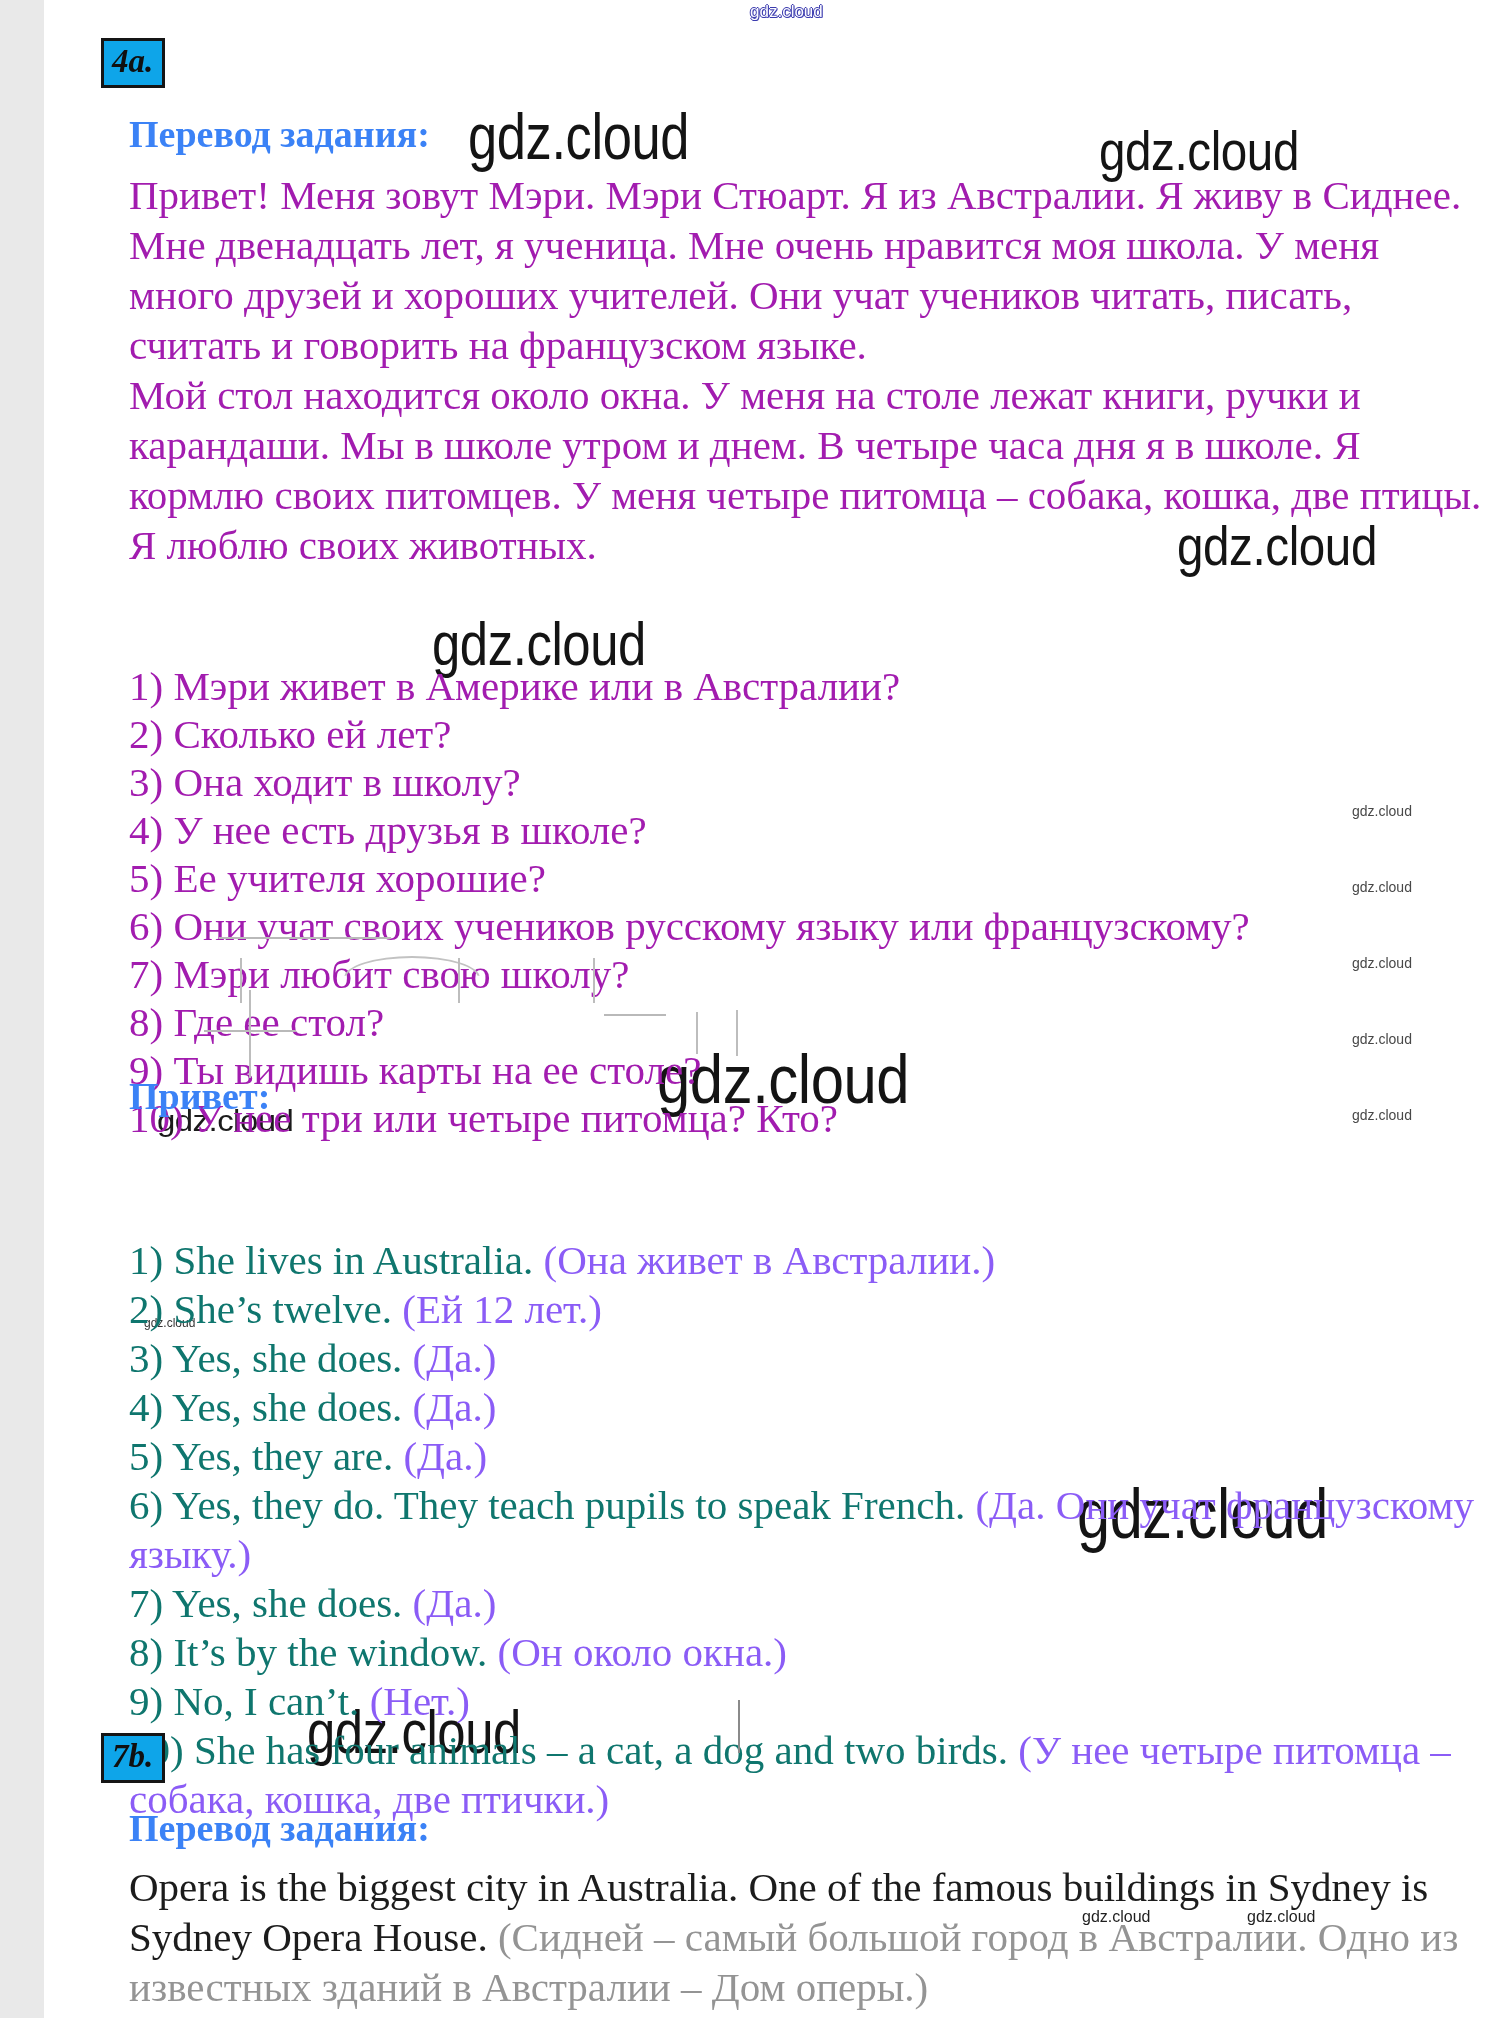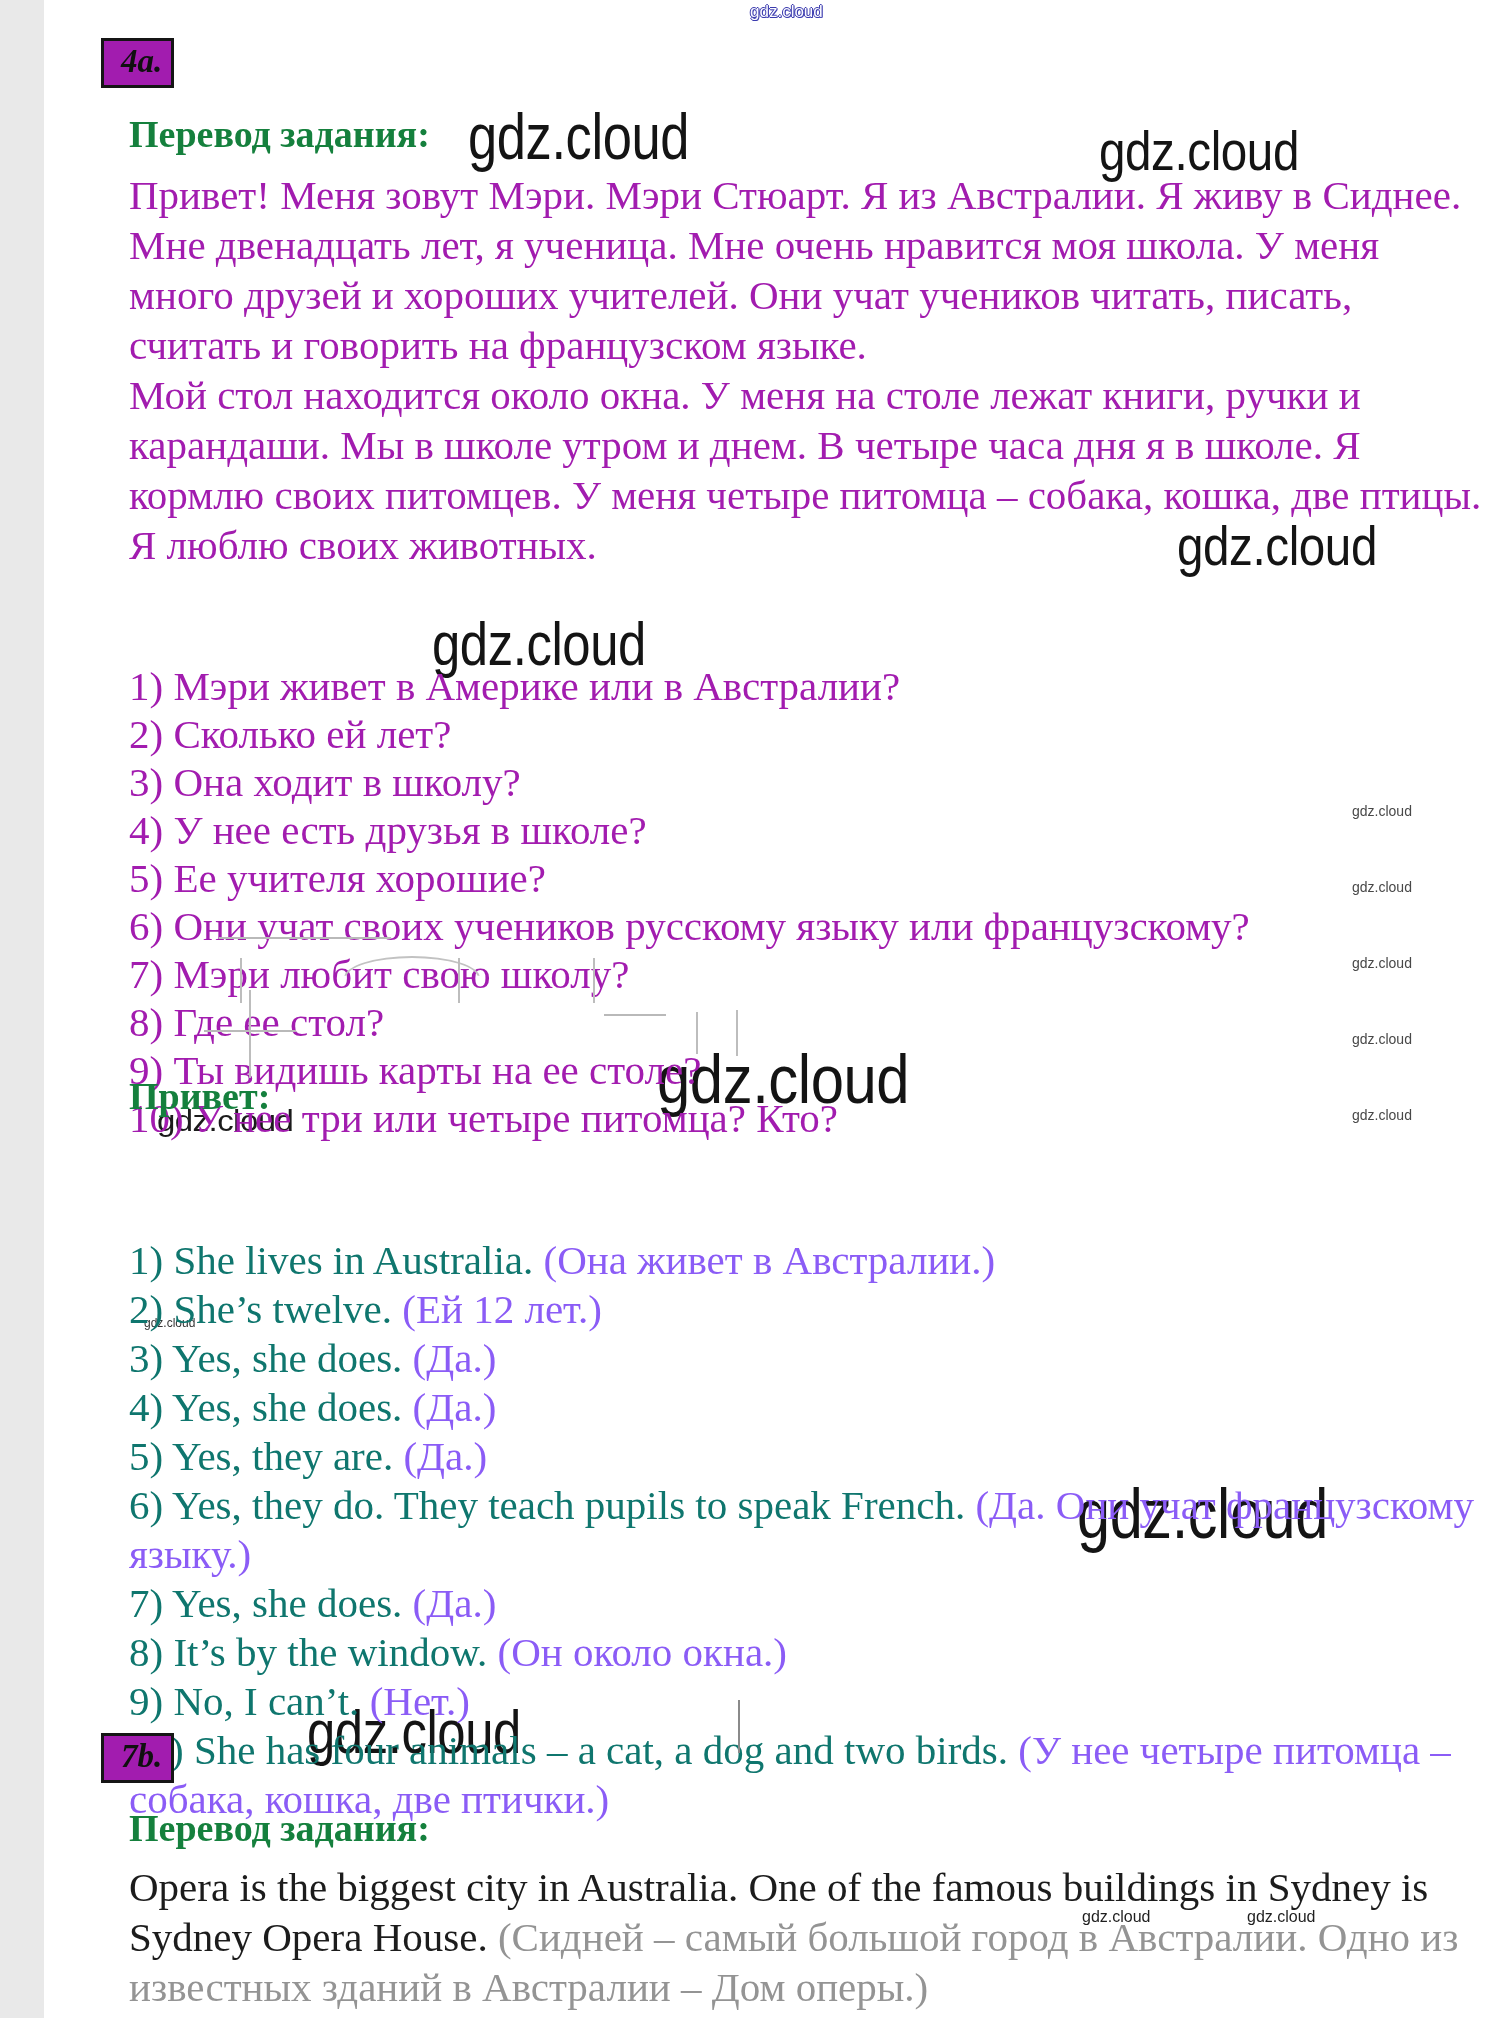--- a/index.html
+++ b/index.html
@@ -1,22 +1,22 @@
 <!DOCTYPE html>
 <html><head>
 <meta charset="utf-8">
 <style>
   html,body{margin:0;padding:0;background:#e9e9e9;}
   .page{position:relative;width:1494px;height:2018px;background:#ffffff;overflow:hidden;
         font-family:"Liberation Serif", serif;margin-left:44px;}
 
   
-  .h{position:absolute;font-weight:bold;font-size:38px;color:#15803d;white-space:nowrap;}
-  .box{position:absolute;border:3px solid #151515;padding:2px 9px 5px 17px;font-weight:bold;
-       font-style:italic;font-size:33px;color:#101010;background:#a21caf;}
+  .h{position:absolute;font-weight:bold;font-size:38px;color:#3b82f6;white-space:nowrap;}
+  .box{position:absolute;border:3px solid #151515;padding:2px 9px 5px 8px;font-weight:bold;
+       font-style:italic;font-size:33px;color:#101010;background:#0ea5e9;}
   #box4a{left:57px;top:38px;}
   #h4a{left:85px;top:112px;}
   #hans{left:85px;top:1074px;}
   #box4b{left:57px;top:1733px;}
   #h4b{left:85px;top:1806px;}
 
   
   .body{position:absolute;font-size:41px;white-space:pre-line;}
   .gray{color:#a21caf;}
   #para4a{left:85px;top:170px;width:1400px;line-height:50px;}

